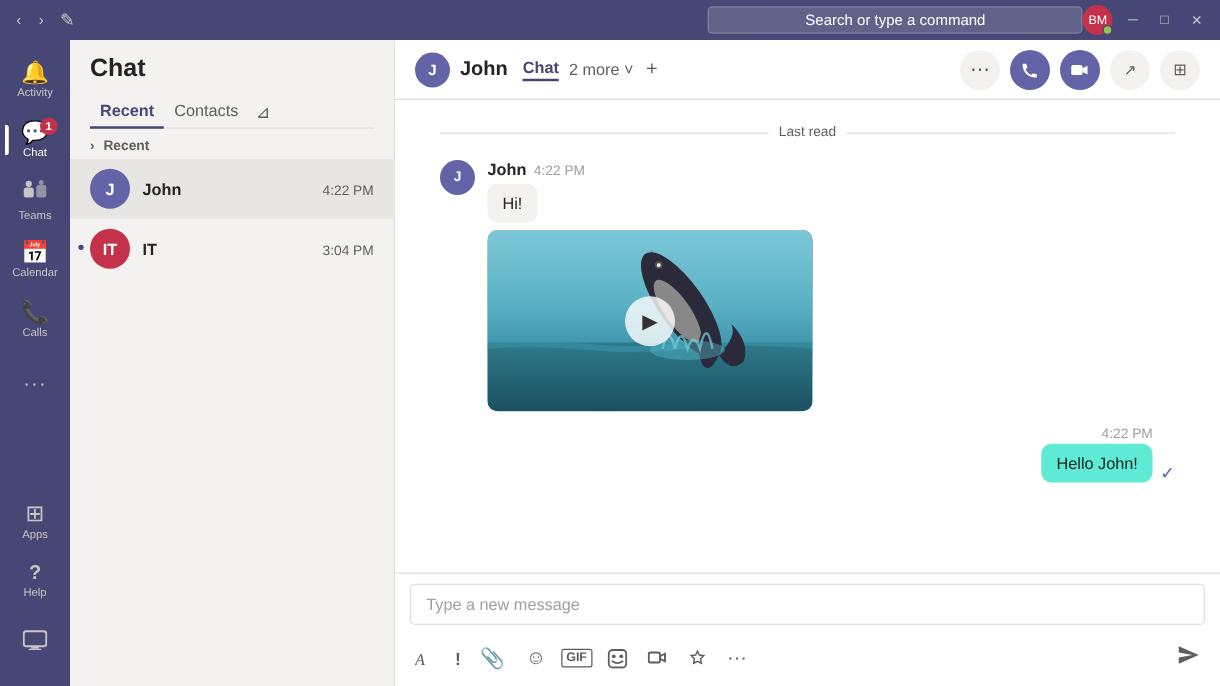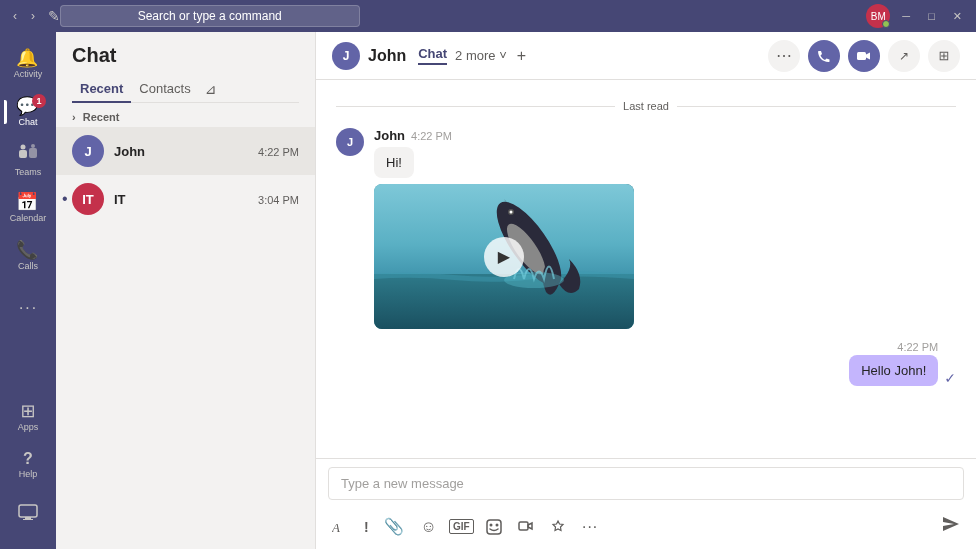--- a/index.html
+++ b/index.html
@@ -14,21 +14,21 @@
       justify-content: space-between;
       padding: 0 8px;
       flex-shrink: 0;
     }
     .titlebar-left { display: flex; align-items: center; gap: 8px; }
     .titlebar-nav { display: flex; gap: 4px; }
     .titlebar-nav button {
       background: transparent; border: none; color: #c8c6c4; cursor: pointer;
       font-size: 12px; padding: 2px 5px; border-radius: 3px;
     }
-    .titlebar-center { flex: 1; display: flex; justify-content: flex-start; }
+    .titlebar-center { flex: 1; display: flex; justify-content: flex-end; }
     .search-bar {
       background: rgba(255,255,255,0.15);
       border: 1px solid rgba(255,255,255,0.2);
       border-radius: 4px;
       padding: 3px 12px;
       color: #fff;
       font-size: 12px;
       width: 300px;
       text-align: center;
     }
@@ -203,21 +203,21 @@
     .btn-audio { background: #6264a7; }
     .btn-video { background: #6264a7; }
     .btn-dots { background: #f3f2f1; color: #605e5c; font-size: 16px; }
     .btn-screenshare { background: #f3f2f1; color: #605e5c; }
     .btn-grid { background: #f3f2f1; color: #605e5c; }
 
     
     .messages-area {
       flex: 1;
       overflow-y: auto;
-      padding: 16px 20px;
+      padding: 16px 36px;
       display: flex;
       flex-direction: column;
       gap: 12px;
       background: white;
     }
 
     .last-read-divider {
       display: flex; align-items: center; gap: 8px;
       margin: 4px 0;
     }
@@ -300,21 +300,21 @@
 
     .sent-msg-row {
       display: flex; justify-content: flex-end;
       align-items: flex-end; gap: 6px;
     }
     .sent-msg-content {
       display: flex; flex-direction: column; align-items: flex-end; gap: 2px;
     }
     .sent-time { font-size: 11px; color: #a19f9d; }
     .sent-bubble {
-      background: #c4b5fd;
+      background: #5eead4;
       border-radius: 8px;
       padding: 8px 12px;
       font-size: 13px;
       color: #252424;
     }
     .sent-check { color: #6264a7; font-size: 14px; }
 
     
     .message-input-area {
       border-top: 1px solid #e1dfdd;

